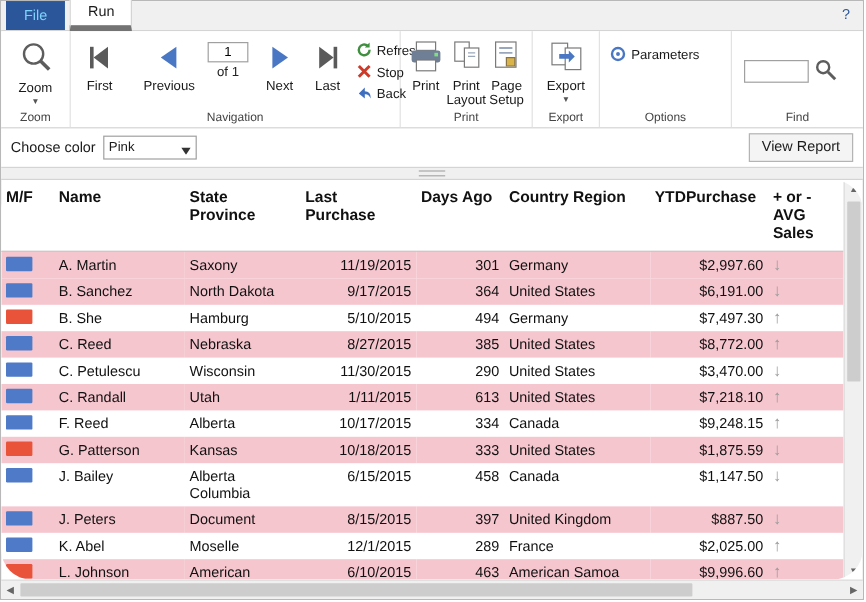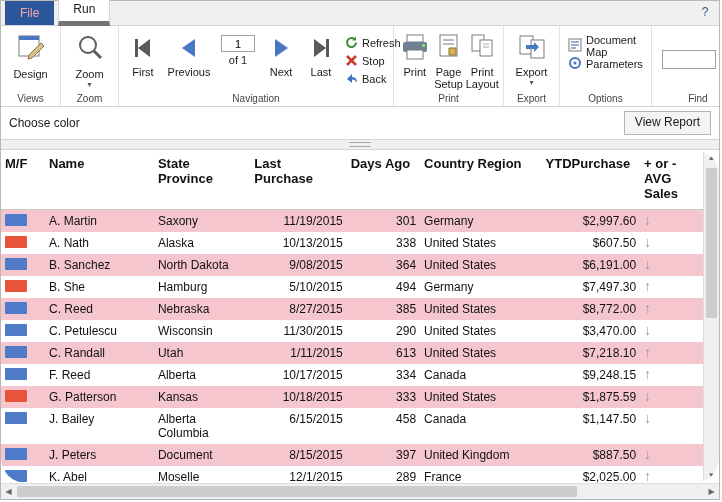--- a/index.html
+++ b/index.html
@@ -33,21 +33,21 @@
     padding:0 14px;
     font-size:12px;
     color:#1a1a1a;
     background:#e4e4e4;
     border:1px solid #d4d4d4;
     border-bottom:none;
     margin-left:4px;
     cursor:default;
   }
   .tab.file{
-    background:#2b579a;color:#fca5a5;border-color:#2b579a;
+    background:#2b579a;color:#7dd3fc;border-color:#2b579a;
   }
   .tab.active{
     background:#ffffff;border-bottom:5px solid #737373;
     position:relative;top:1px;text-align:center;
   }
   .help-btn{
     position:absolute;right:6px;top:3px;
     width:16px;height:16px;border-radius:50%;
     color:#2b579a;font-size:12px;text-align:center;line-height:16px;
     cursor:default;
@@ -207,36 +207,20 @@
 <div class="app">
 
   <div class="tabstrip">
     <div class="tab file">File</div>
     <div class="tab active">Run</div>
     <div class="help-btn">?</div>
   </div>
 
   <div class="ribbon">
 
-    <div class="rgroup" style="width:60px;">
-      <div class="rgroup-body">
-        <div class="bigbtn">
-          <span class="icon">
-            <svg width="32" height="30" viewBox="0 0 32 30">
-              <rect x="4" y="3" width="20" height="20" fill="#ffffff" stroke="#7a7a7a"></rect>
-              <rect x="4" y="3" width="20" height="4" fill="#4a77c4"></rect>
-              <path d="M14 22 L26 10 L29 13 L17 25 L13 26 Z" fill="#d8c18a" stroke="#8a7340"></path>
-              <path d="M26 10 L29 13" stroke="#8a7340"></path>
-            </svg>
-          </span>
-          <span class="lbl">Design</span>
-        </div>
-      </div>
-      <div class="rgroup-label">Views</div>
-    </div>
 
     <div class="rgroup" style="width:58px;">
       <div class="rgroup-body">
         <div class="bigbtn">
           <span class="icon">
             <svg width="32" height="30" viewBox="0 0 32 30">
               <circle cx="14" cy="12" r="8" fill="#ffffff" stroke="#5d5d5d" stroke-width="2"></circle>
               <line x1="20" y1="18" x2="27" y2="25" stroke="#5d5d5d" stroke-width="3"></line>
             </svg>
           </span>
@@ -252,21 +236,21 @@
         <div class="navbtns">
           <div class="bigbtn" style="width:40px;">
             <span class="icon">
               <svg width="26" height="26" viewBox="0 0 26 26">
                 <polygon points="20,4 20,22 8,13" fill="#5a5a5a"></polygon>
                 <rect x="5" y="4" width="3" height="18" fill="#5a5a5a"></rect>
               </svg>
             </span>
             <span class="lbl">First</span>
           </div>
-          <div class="bigbtn" style="width:52px;">
+          <div class="bigbtn" style="width:52px;margin-left:12px;">
             <span class="icon">
               <svg width="26" height="26" viewBox="0 0 26 26">
                 <polygon points="19,4 19,22 6,13" fill="#4a77c4"></polygon>
               </svg>
             </span>
             <span class="lbl">Previous</span>
           </div>
           <div class="pagebox">
             <input type="text" value="1" style="">
             <span class="of">of  1</span>
@@ -330,38 +314,38 @@
               <rect x="3" y="9" width="24" height="10" rx="2" fill="#6f7f95"></rect>
               <rect x="7" y="17" width="16" height="9" fill="#ffffff" stroke="#7a7a7a"></rect>
               <rect x="22" y="11" width="3" height="3" fill="#7fe07f"></rect>
             </svg>
           </span>
           <span class="lbl">Print</span>
         </div>
         <div class="bigbtn" style="width:36px;">
           <span class="icon">
             <svg width="30" height="28" viewBox="0 0 30 28">
+              <rect x="5" y="2" width="12" height="16" fill="#ffffff" stroke="#7a7a7a"></rect>
+              <rect x="13" y="7" width="12" height="16" fill="#ffffff" stroke="#7a7a7a"></rect>
+              <line x1="16" y1="11" x2="22" y2="11" stroke="#9aa7bb"></line>
+              <line x1="16" y1="14" x2="22" y2="14" stroke="#9aa7bb"></line>
+            </svg>
+          </span>
+          <span class="lbl">Print Layout</span>
+        </div>
+        <div class="bigbtn" style="width:36px;">
+          <span class="icon">
+            <svg width="30" height="28" viewBox="0 0 30 28">
               <rect x="6" y="2" width="17" height="21" fill="#ffffff" stroke="#7a7a7a"></rect>
               <line x1="9" y1="7" x2="20" y2="7" stroke="#9aa7bb" stroke-width="1.5"></line>
               <line x1="9" y1="11" x2="20" y2="11" stroke="#9aa7bb" stroke-width="1.5"></line>
               <path d="M15 15 l7 0 0 7 -7 0 z" fill="#d9b44a" stroke="#8a7340"></path>
             </svg>
           </span>
           <span class="lbl">Page Setup</span>
-        </div>
-        <div class="bigbtn" style="width:36px;">
-          <span class="icon">
-            <svg width="30" height="28" viewBox="0 0 30 28">
-              <rect x="5" y="2" width="12" height="16" fill="#ffffff" stroke="#7a7a7a"></rect>
-              <rect x="13" y="7" width="12" height="16" fill="#ffffff" stroke="#7a7a7a"></rect>
-              <line x1="16" y1="11" x2="22" y2="11" stroke="#9aa7bb"></line>
-              <line x1="16" y1="14" x2="22" y2="14" stroke="#9aa7bb"></line>
-            </svg>
-          </span>
-          <span class="lbl">Print Layout</span>
         </div>
       </div>
       <div class="rgroup-label">Print</div>
     </div>
 
     <div class="rgroup" style="width:56px;">
       <div class="rgroup-body">
         <div class="bigbtn">
           <span class="icon">
             <svg width="32" height="28" viewBox="0 0 32 28">
@@ -376,31 +360,20 @@
       </div>
       <div class="rgroup-label">Export</div>
     </div>
 
     <div class="rgroup" style="width:110px;">
       <div class="rgroup-body">
         <div class="stack" style="padding-top:8px;">
           <div class="smallbtn">
             <span>
               <svg width="14" height="14" viewBox="0 0 14 14">
-                <rect x="1" y="1" width="12" height="12" fill="#ffffff" stroke="#7a7a7a"></rect>
-                <line x1="3" y1="4" x2="11" y2="4" stroke="#6f8ab5" stroke-width="1.4"></line>
-                <line x1="3" y1="7" x2="11" y2="7" stroke="#6f8ab5" stroke-width="1.4"></line>
-                <line x1="3" y1="10" x2="8" y2="10" stroke="#6f8ab5" stroke-width="1.4"></line>
-              </svg>
-            </span>
-            <span class="lbl">Document Map</span>
-          </div>
-          <div class="smallbtn">
-            <span>
-              <svg width="14" height="14" viewBox="0 0 14 14">
                 <circle cx="7" cy="7" r="5" fill="none" stroke="#4a77c4" stroke-width="2"></circle>
                 <circle cx="7" cy="7" r="1.6" fill="#4a77c4"></circle>
               </svg>
             </span>
             <span class="lbl">Parameters</span>
           </div>
         </div>
       </div>
       <div class="rgroup-label">Options</div>
     </div>
@@ -414,20 +387,28 @@
             <line x1="12" y1="12" x2="18" y2="18" stroke="#5d5d5d" stroke-width="2.5"></line>
           </svg>
         </span>
       </div>
       <div class="rgroup-label">Find</div>
     </div>
   </div>
 
   <div class="toolbar2">
     <span class="lbl">Choose color</span>
+    <div class="combo">
+      <span>Pink</span>
+      <span class="caret">
+        <svg width="8" height="6" viewBox="0 0 8 6">
+            <polygon points="0,0 8,0 4,6" fill="#333"></polygon>
+          </svg>
+      </span>
+    </div>
     <div class="viewreport">View Report</div>
   </div>
 
   <div class="splitter">
     <div class="grip"></div>
   </div>
 
   <div class="reportwrap">
     <div class="report">
       <table class="rpt">
@@ -449,39 +430,27 @@
                 <span class="swatch" style="background: rgb(78, 122, 199);"></span>
               </td>
               <td class="c-name">A. Martin</td>
               <td class="c-state">Saxony</td>
               <td class="c-last num">11/19/2015</td>
               <td class="c-days num">301</td>
               <td class="c-country">Germany</td>
               <td class="c-ytd num">$2,997.60</td>
               <td class="c-avg"><span class="arrow">↓</span></td>
             </tr>
-            <tr class="">
-              <td class="c-mf">
-                <span class="swatch" style="background: rgb(232, 83, 58);"></span>
-              </td>
-              <td class="c-name">A. Nath</td>
-              <td class="c-state">Alaska</td>
-              <td class="c-last num">10/13/2015</td>
-              <td class="c-days num">338</td>
-              <td class="c-country">United States</td>
-              <td class="c-ytd num">$607.50</td>
-              <td class="c-avg"><span class="arrow">↓</span></td>
-            </tr>
             <tr class="alt">
               <td class="c-mf">
                 <span class="swatch" style="background: rgb(78, 122, 199);"></span>
               </td>
               <td class="c-name">B. Sanchez</td>
               <td class="c-state">North Dakota</td>
-              <td class="c-last num">9/08/2015</td>
+              <td class="c-last num">9/17/2015</td>
               <td class="c-days num">364</td>
               <td class="c-country">United States</td>
               <td class="c-ytd num">$6,191.00</td>
               <td class="c-avg"><span class="arrow">↓</span></td>
             </tr>
             <tr class="">
               <td class="c-mf">
                 <span class="swatch" style="background: rgb(232, 83, 58);"></span>
               </td>
               <td class="c-name">B. She</td>

